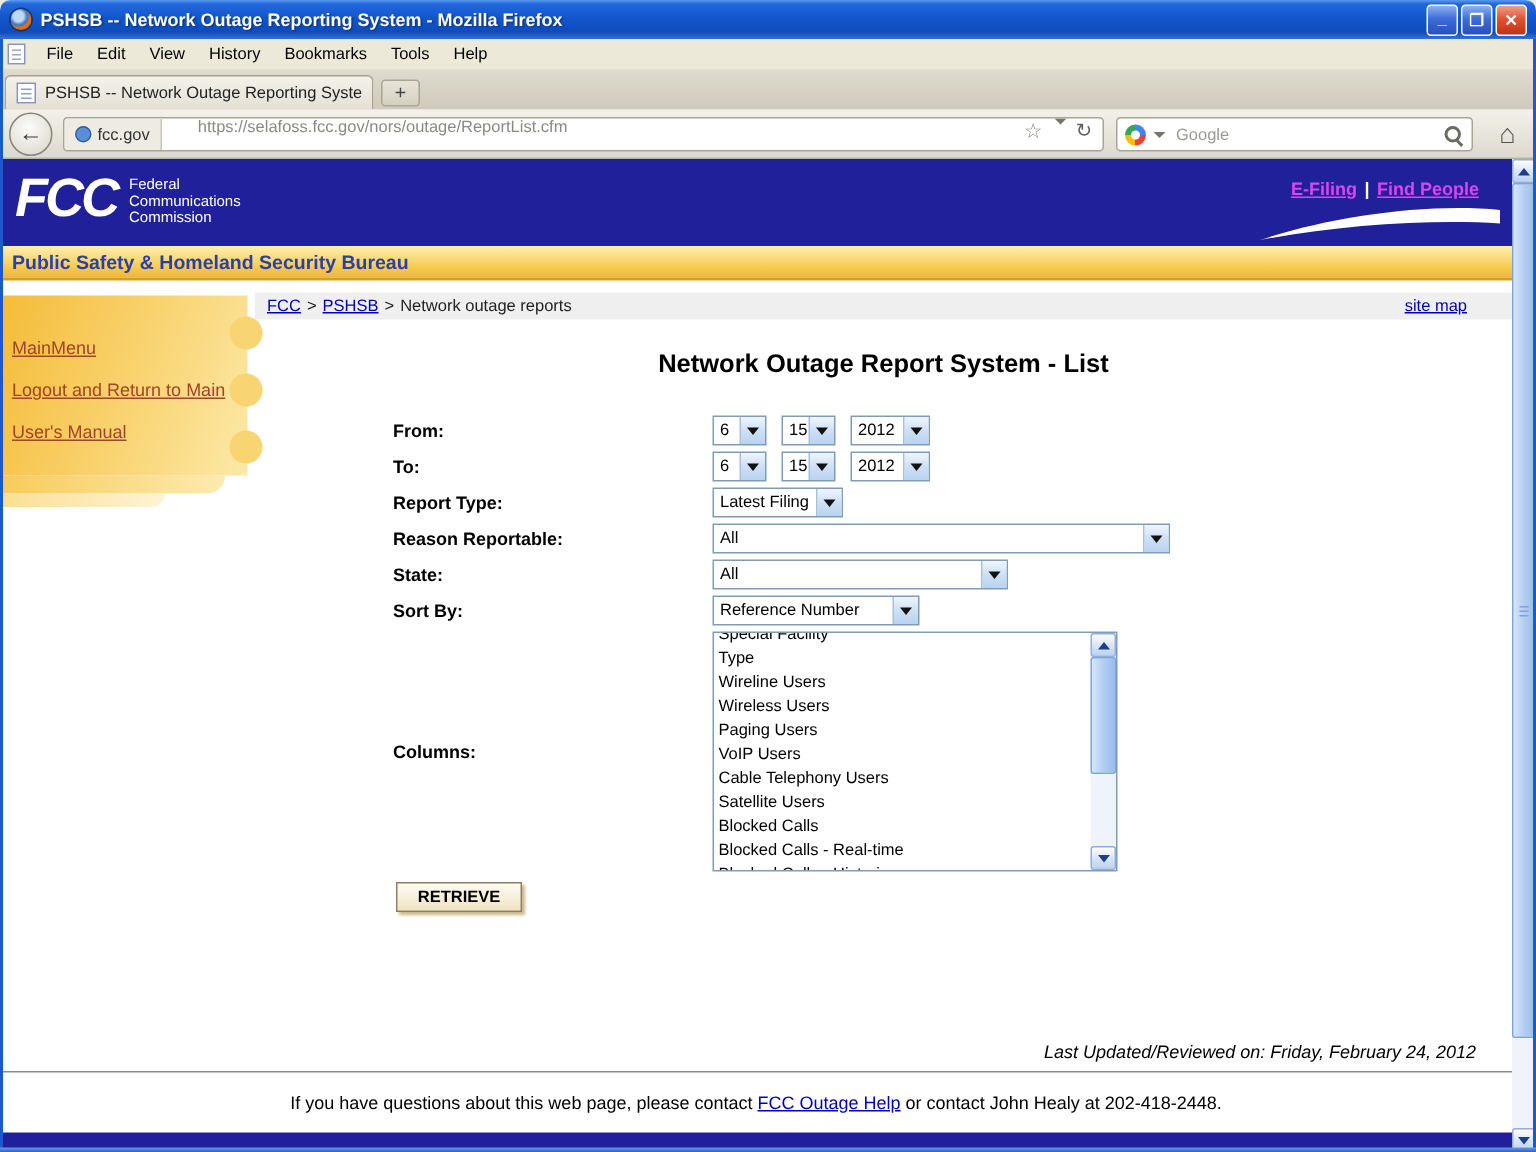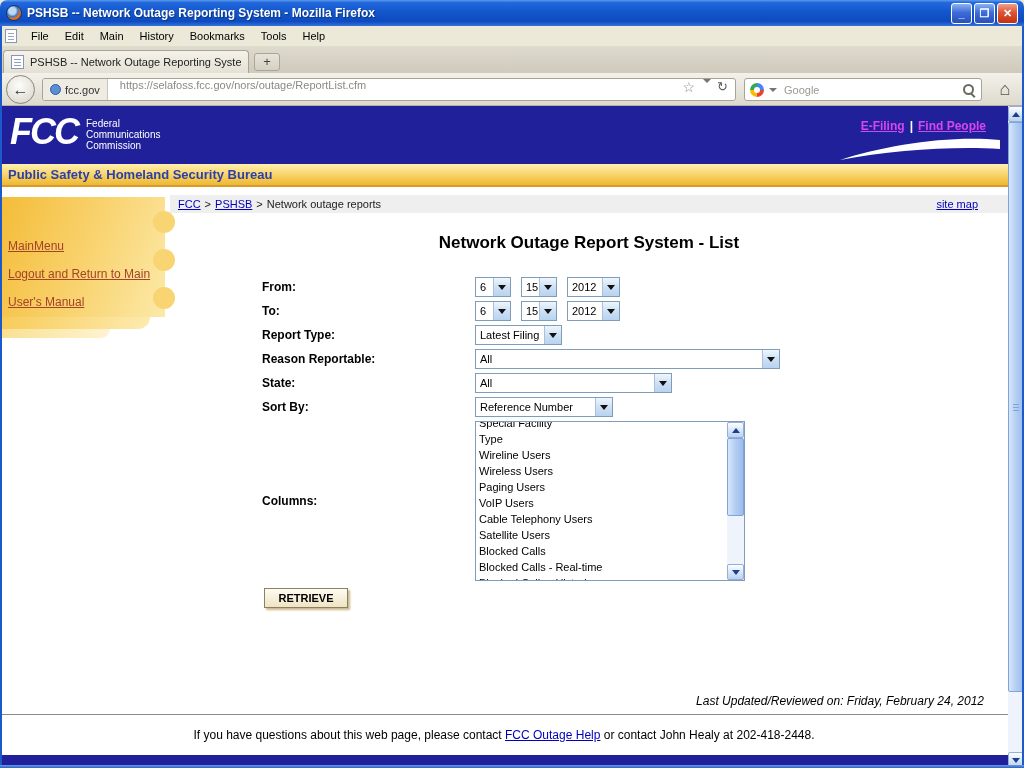--- a/index.html
+++ b/index.html
@@ -49,21 +49,21 @@
     background:linear-gradient(180deg,#F3F1EA,#DDD9CE); border-bottom:1px solid #B4B0A2; }
   .backbtn { position:absolute; left:6px; top:2px; width:29px; height:29px; border-radius:50%;
     background:radial-gradient(circle at 45% 35%, #FDFDFB, #D6D3C7); border:1px solid #8A8678;
     display:flex; align-items:center; justify-content:center; font-size:16px; font-weight:bold; color:#3A3A34; }
   .urlbar { position:absolute; left:42px; top:5px; width:694px; height:23px; background:#fff;
     border:1px solid #A8A494; border-radius:3px; display:flex; align-items:flex-start; font-size:11px; overflow:hidden; }
   .sitechip { display:flex; align-items:center; height:100%; padding:0 7px; background:#EDEBE2;
     border-right:1px solid #C9C5B6; }
   .globe { width:11px; height:11px; border-radius:50%; background:#5B8ED6; border:1px solid #2F5E9E; margin-right:4px; }
   .chip-label { color:#333; }
-  .url-text { color:#8A8A84; margin-left:12px; white-space:nowrap; overflow:hidden; flex:1; }
+  .url-text { color:#8A8A84; margin-left:24px; white-space:nowrap; overflow:hidden; flex:1; }
   .star { font-size:14px; color:#8A8A80; margin:0 3px; }
   .caret { width:0; height:0; border-left:4px solid transparent; border-right:4px solid transparent;
     border-top:4px solid #76766C; margin:0 5px; }
   .reload { font-size:13px; color:#60605A; margin:0 7px 0 1px; }
   .searchbox { position:absolute; left:744px; top:5px; width:238px; height:23px; background:#fff;
     border:1px solid #A8A494; border-radius:3px; display:flex; align-items:center; padding:0 5px; font-size:11px; }
   .gwheel { width:14px; height:14px; border-radius:50%; flex:none; position:relative;
     background:conic-gradient(#4285F4 0 25%, #EA4335 25% 50%, #FBBC05 50% 75%, #34A853 75% 100%); }
   .gwheel::after { content:""; position:absolute; left:4px; top:4px; width:6px; height:6px; border-radius:50%; background:#fff; }
   .search-text { color:#9A9A94; flex:1; margin-left:2px; }
@@ -107,21 +107,21 @@
 
   .content { position:relative; width:100%; }
 
   .sidebar { position:absolute; left:0; top:2px; width:165px; height:120px;
     background:linear-gradient(110deg,#F4BC38,#F9D472 55%,#FCE9A8); }
   .sb-bump { position:absolute; width:22px; height:22px; border-radius:50%; background:#F9D472; right:-10px; }
   .sb-fade1 { position:absolute; left:0; top:122px; width:150px; height:12px;
     background:linear-gradient(110deg,#F7CB58,#FDEBB0); border-radius:0 0 14px 0; }
   .sb-fade2 { position:absolute; left:0; top:134px; width:110px; height:9px;
     background:linear-gradient(110deg,#FADF90,#FEF4D4); border-radius:0 0 12px 0; }
-  .sidebar-links { position:absolute; left:8px; top:44px; width:150px; font-size:12px; line-height:15px; }
+  .sidebar-links { position:absolute; left:8px; top:30px; width:150px; font-size:12px; line-height:15px; }
   .sidebar-links a { color:#A3432A; text-decoration:underline; display:block; margin-bottom:13px; }
 
   .breadcrumb { margin-left:170px; margin-top:8px; height:18px; background:#EFEFEF;
     display:flex; align-items:center; font-size:11px; color:#222; padding:0 30px 0 8px; }
   .breadcrumb a { color:#0000BB; text-decoration:underline; }
   .bc-sep { margin:0 4px; }
   .sitemap { margin-left:auto; }
 
   .maincol { margin-left:170px; }
   .page-title { text-align:center; font-size:17px; font-weight:bold; color:#000; margin:20px 0 24px 0; }
@@ -175,21 +175,21 @@
       <span class="winbtn blue">_</span>
       <span class="winbtn blue">❐</span>
       <span class="winbtn red">✕</span>
     </span>
   </div>
 
   <div class="menubar">
     <span class="doc-icon"></span>
     <span class="menu-item">File</span>
     <span class="menu-item">Edit</span>
-    <span class="menu-item">Main</span>
+    <span class="menu-item">View</span>
     <span class="menu-item">History</span>
     <span class="menu-item">Bookmarks</span>
     <span class="menu-item">Tools</span>
     <span class="menu-item">Help</span>
   </div>
 
   <div class="tabbar">
     <div class="tab">
       <span class="tab-fav"></span>
       <span class="tab-title">PSHSB -- Network Outage Reporting System</span>

